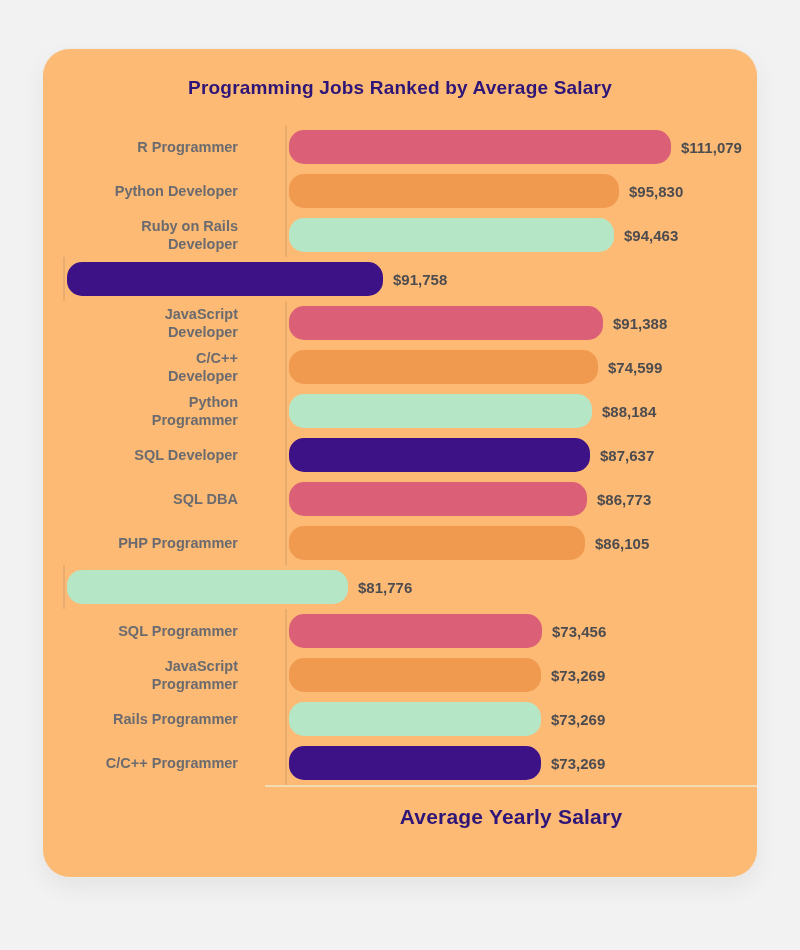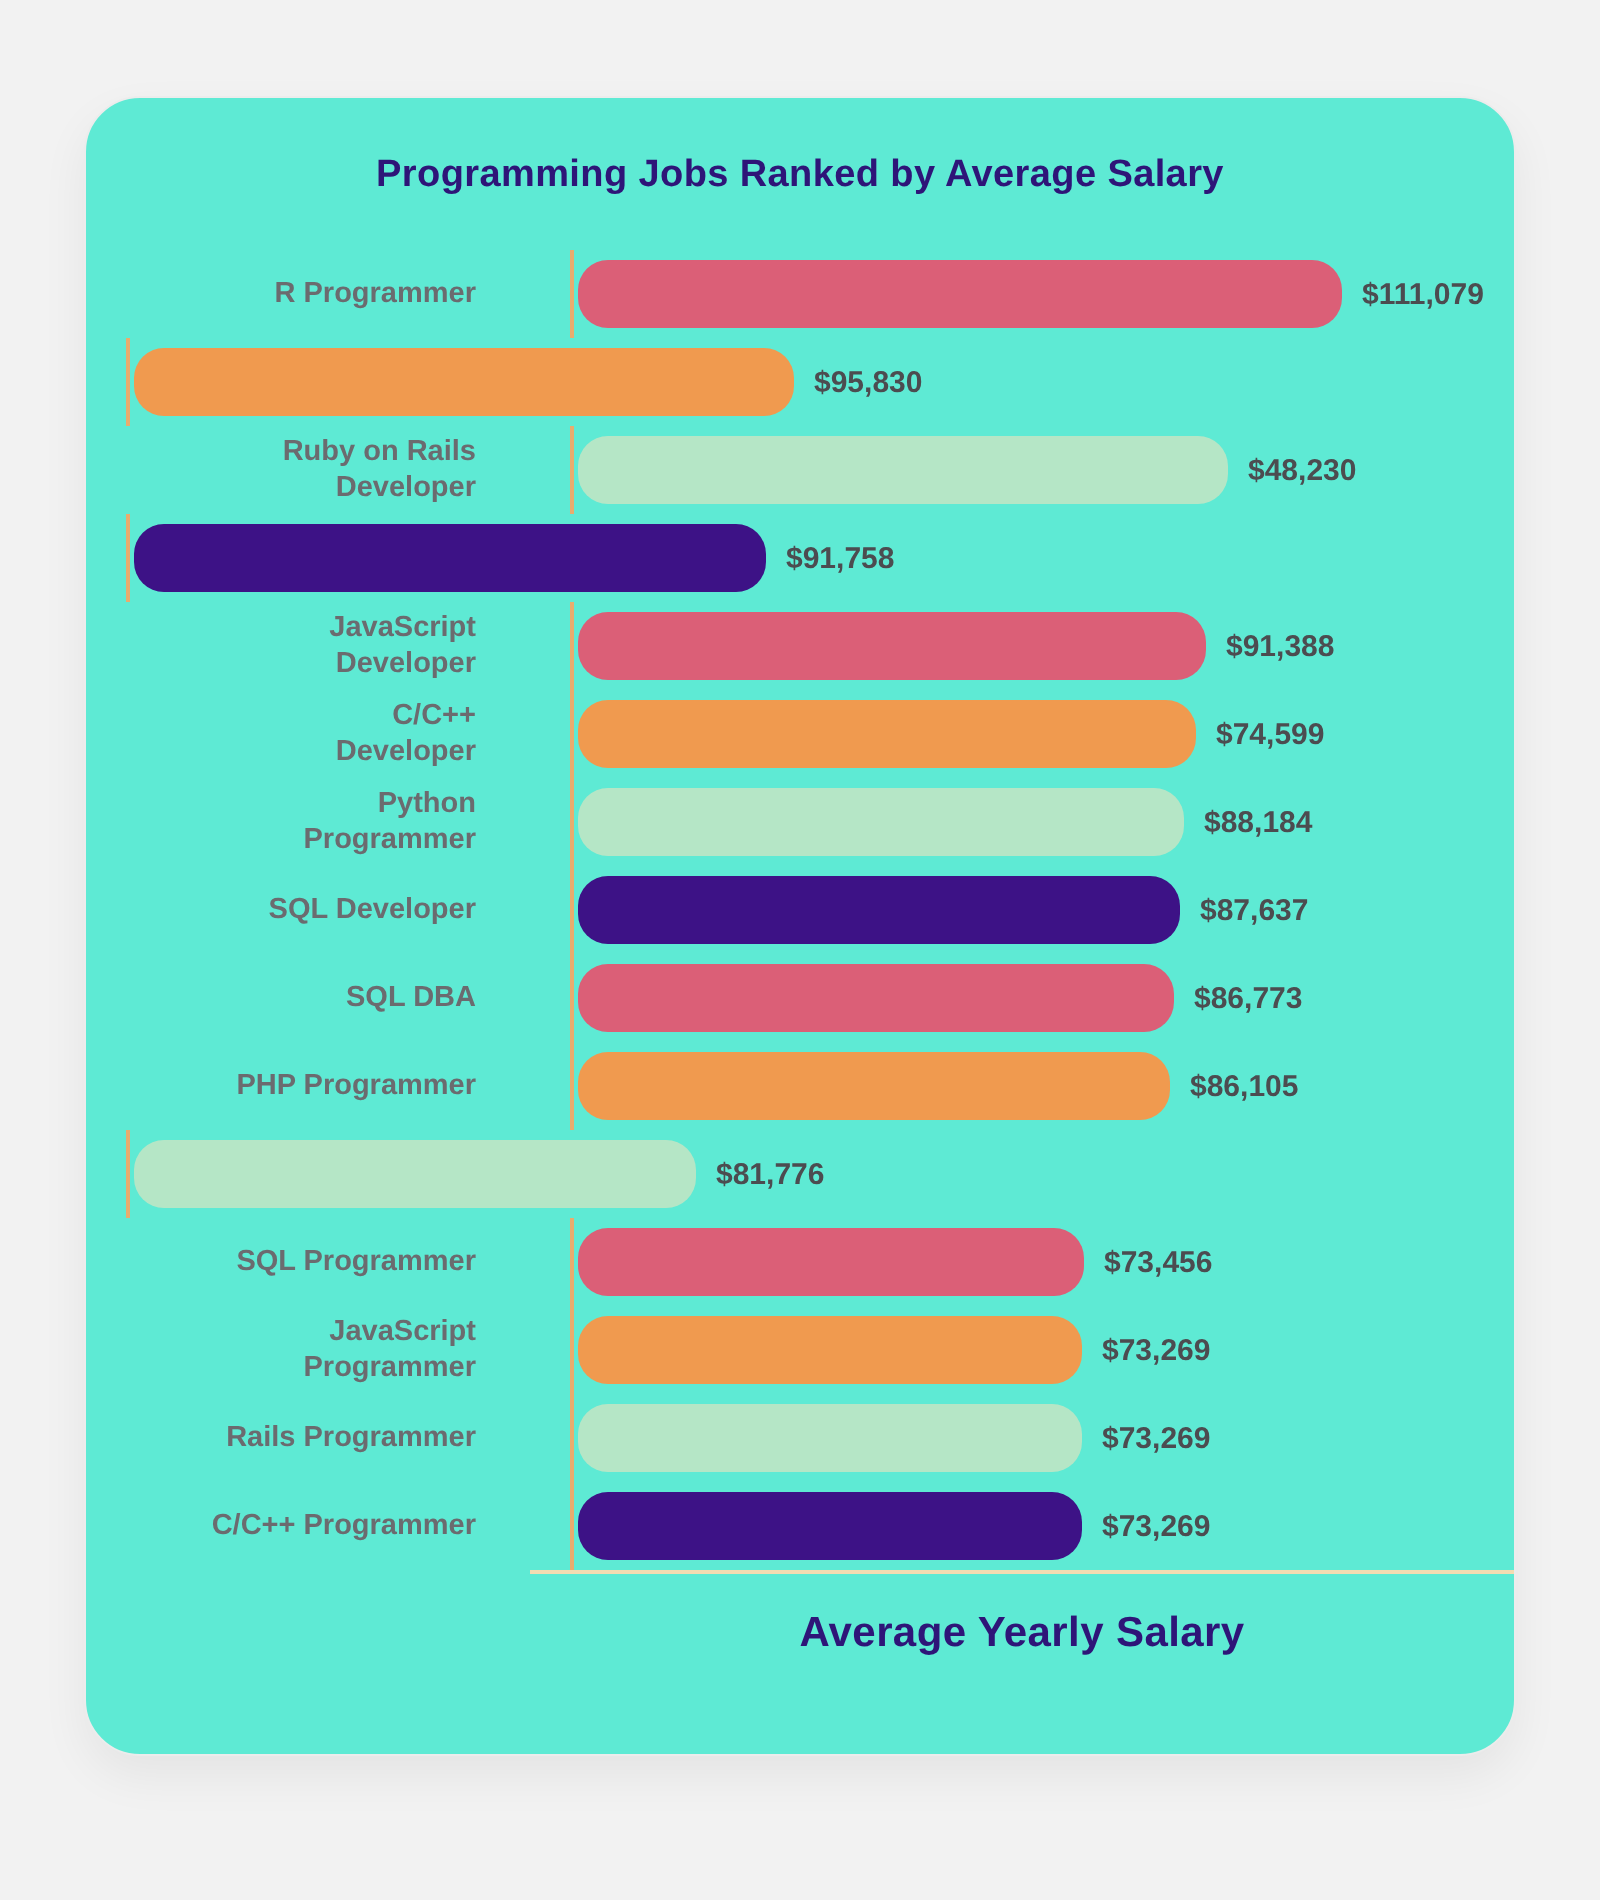--- a/index.html
+++ b/index.html
@@ -7,21 +7,21 @@
     width: 800px; height: 950px;
     background: #f2f2f2;
     font-family: "Liberation Sans", sans-serif;
     overflow: hidden;
     position: relative;
   }
   .card {
     position: absolute;
     left: 42px; top: 48px;
     width: 716px; height: 830px;
-    background: #5eead4;
+    background: #fdba74;
     border: 1px solid #ececec;
     border-radius: 28px;
     box-shadow: 0 10px 24px rgba(0,0,0,0.06);
     box-sizing: border-box;
     padding-top: 28px;
   }
   .chart-title {
     text-align: center;
     font-size: 19px;
     font-weight: 700;
@@ -96,34 +96,37 @@
     <div class="label">
           <span>R Programmer</span>
         </div>
     <div class="plot">
       <div class="bar" style="width: 382px; background: rgb(219, 95, 119);"></div>
       <div class="value">$111,079</div>
     </div>
   </div>
 
   <div class="row">
+    <div class="label">
+          <span>Python Developer</span>
+        </div>
     <div class="plot">
       <div class="bar" style="width: 330px; background: rgb(240, 154, 79);"></div>
       <div class="value">$95,830</div>
     </div>
   </div>
 
   <div class="row">
     <div class="label">
           <span>Ruby on Rails</span>
           <span>Developer</span>
         </div>
     <div class="plot">
       <div class="bar" style="width: 325px; background: rgb(181, 230, 198);"></div>
-      <div class="value">$48,230</div>
+      <div class="value">$94,463</div>
     </div>
   </div>
 
   <div class="row">
     <div class="plot">
       <div class="bar" style="width: 316px; background: rgb(61, 18, 134);"></div>
       <div class="value">$91,758</div>
     </div>
   </div>
 

